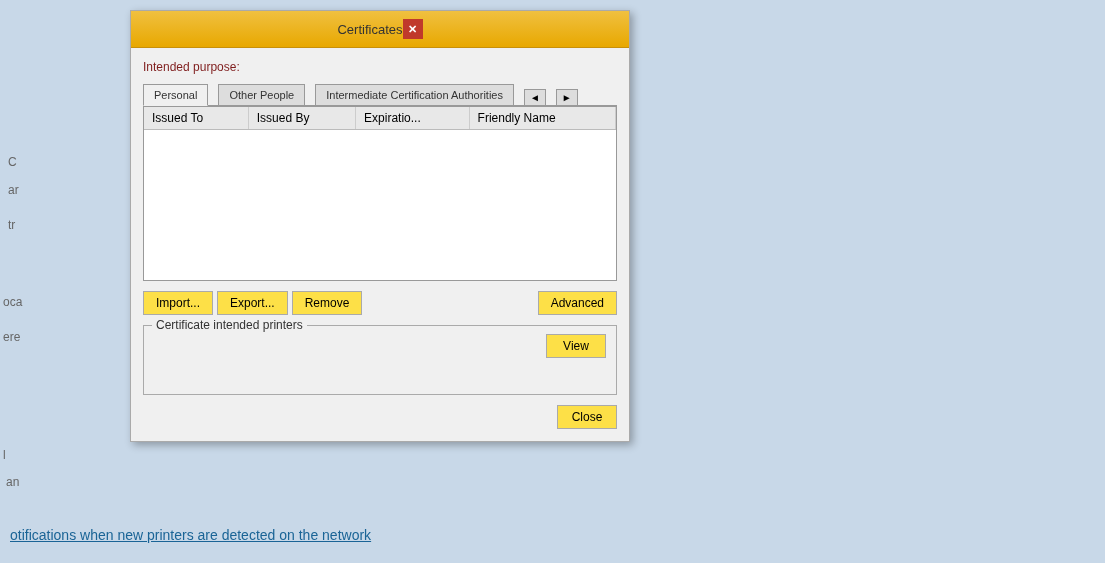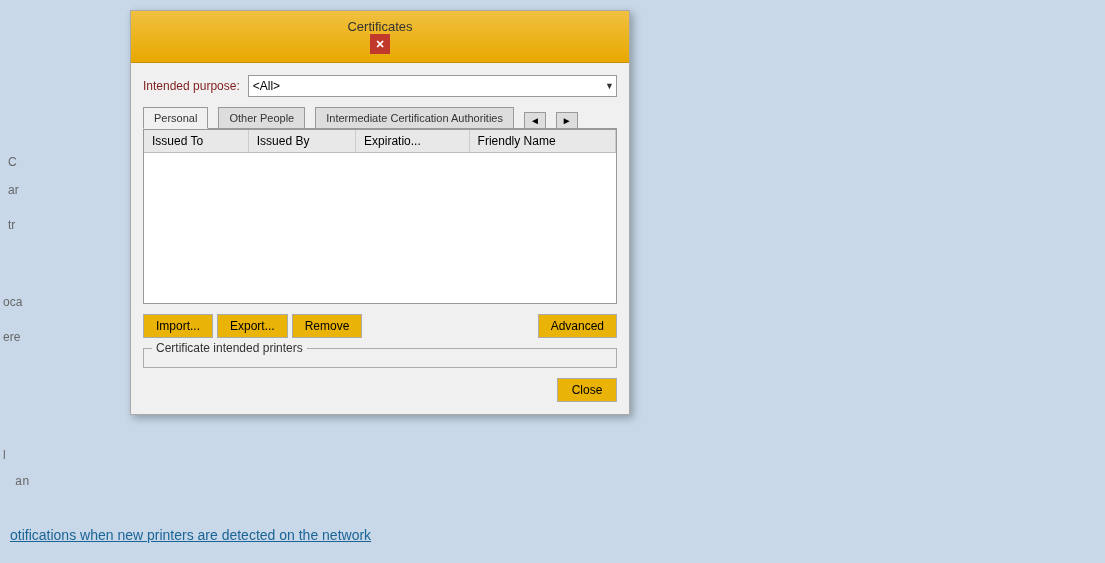--- a/index.html
+++ b/index.html
@@ -38,23 +38,22 @@
       background: #f0f0f0;
       border: 1px solid #aaa;
       box-shadow: 3px 3px 8px rgba(0,0,0,0.3);
     }
 
     .dialog-titlebar {
       background: linear-gradient(to bottom, #f0c040, #e8a800);
       padding: 8px 10px;
       display: flex;
       align-items: center;
-      justify-content: flex-start;
+      justify-content: center;
       border-bottom: 1px solid #c8900a;
-      flex-direction: column;
     }
 
     .dialog-title {
       font-size: 13px;
       font-weight: normal;
       color: #333;
     }
 
     .close-btn {
       width: 20px;
@@ -180,21 +179,21 @@
       margin-top: 10px;
       gap: 4px;
     }
 
     .buttons-row .spacer {
       flex: 1;
     }
 
     .btn {
       padding: 4px 12px;
-      background: #eab308;
+      background: #fde047;
       border: 1px solid #aaa;
       cursor: pointer;
       font-size: 12px;
       min-width: 60px;
     }
 
     .btn:disabled {
       color: #999;
       cursor: default;
     }
@@ -237,43 +236,37 @@
   </style>
 </head>
 <body>
 
 <span class="background-text" style="left:8px;top:155px;">C</span>
 <span class="background-text" style="left:8px;top:183px;">ar</span>
 <span class="background-text" style="left:8px;top:218px;">tr</span>
 <span class="background-text" style="left:3px;top:295px;">oca</span>
 <span class="background-text" style="left:3px;top:330px;">ere</span>
 <span class="background-text" style="left:3px;top:448px;">l</span>
-<span class="background-text" style="left:15px;top:475px;font-family:Liberation Mono, monospace;">an</span>
+<span class="background-text" style="left:6px;top:475px;">an</span>
 
 <div class="bottom-bar">
   <span>otifications when new printers are detected on the network</span>
 </div>
 
 <div class="dialog">
 
   <div class="dialog-titlebar">
     <span class="dialog-title">Certificates</span>
     <button class="close-btn">✕</button>
   </div>
 
   <div class="dialog-body">
 
     <div class="intended-purpose-row">
       <span class="intended-purpose-label">Intended purpose:</span>
-      <div class="select-wrapper">
-        <select>
-          <option>&lt;All&gt;</option>
-        </select>
-        <span class="select-arrow">▼</span>
-      </div>
     </div>
 
     <div class="tabs-container">
       <div class="tab active">Personal</div>
       <div class="tab">Other People</div>
       <div class="tab">Intermediate Certification Authorities</div>
       <button class="tab-nav-btn">◄</button>
       <button class="tab-nav-btn">►</button>
     </div>
 
@@ -296,20 +289,25 @@
     <div class="buttons-row">
       <button class="btn">Import...</button>
       <button class="btn">Export...</button>
       <button class="btn">Remove</button>
       <div class="spacer"></div>
       <button class="btn">Advanced</button>
     </div>
 
     <div class="cert-purposes-group">
       <span class="cert-purposes-legend">Certificate intended printers</span>
+      <div class="cert-purposes-content">
+        <div class="view-btn-container">
+          <button class="btn">View</button>
+        </div>
+      </div>
     </div>
 
     <div class="close-row">
       <button class="btn">Close</button>
     </div>
 
   </div>
 </div>
 
 </body></html>

